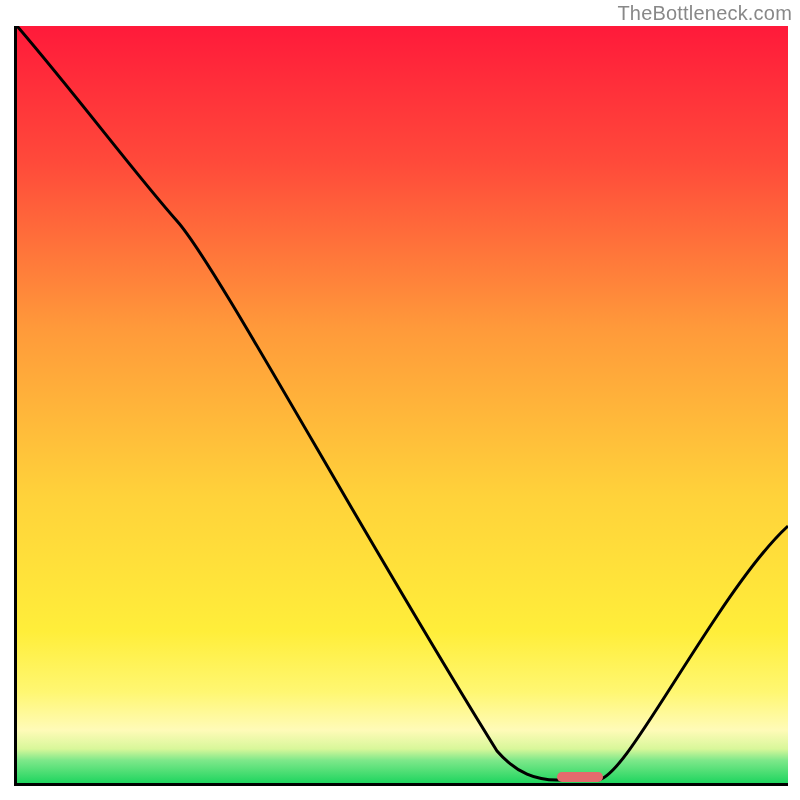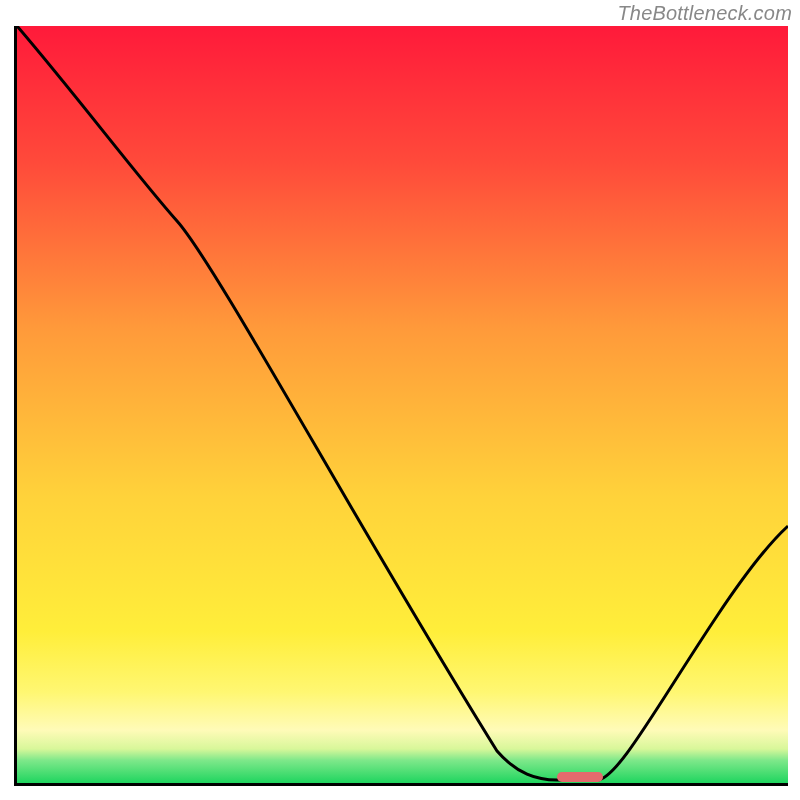--- a/index.html
+++ b/index.html
@@ -7,21 +7,20 @@
     padding: 0;
     width: 800px;
     height: 800px;
     background: #ffffff;
     font-family: Arial, Helvetica, sans-serif;
   }
   .container {
     position: relative;
     width: 800px;
     height: 649px;
-    font-style: italic;
   }
   .watermark {
     position: absolute;
     top: 2px;
     right: 8px;
     font-size: 20px;
     color: #888888;
     font-family: Arial, sans-serif;
     letter-spacing: 0.2px;
   }

